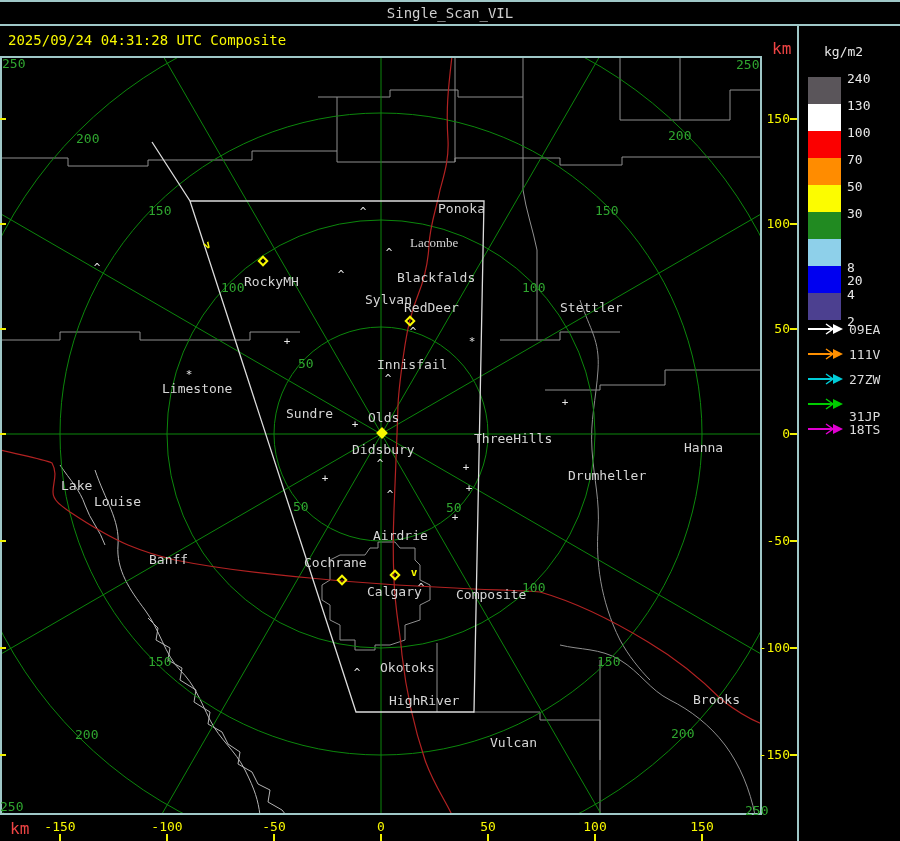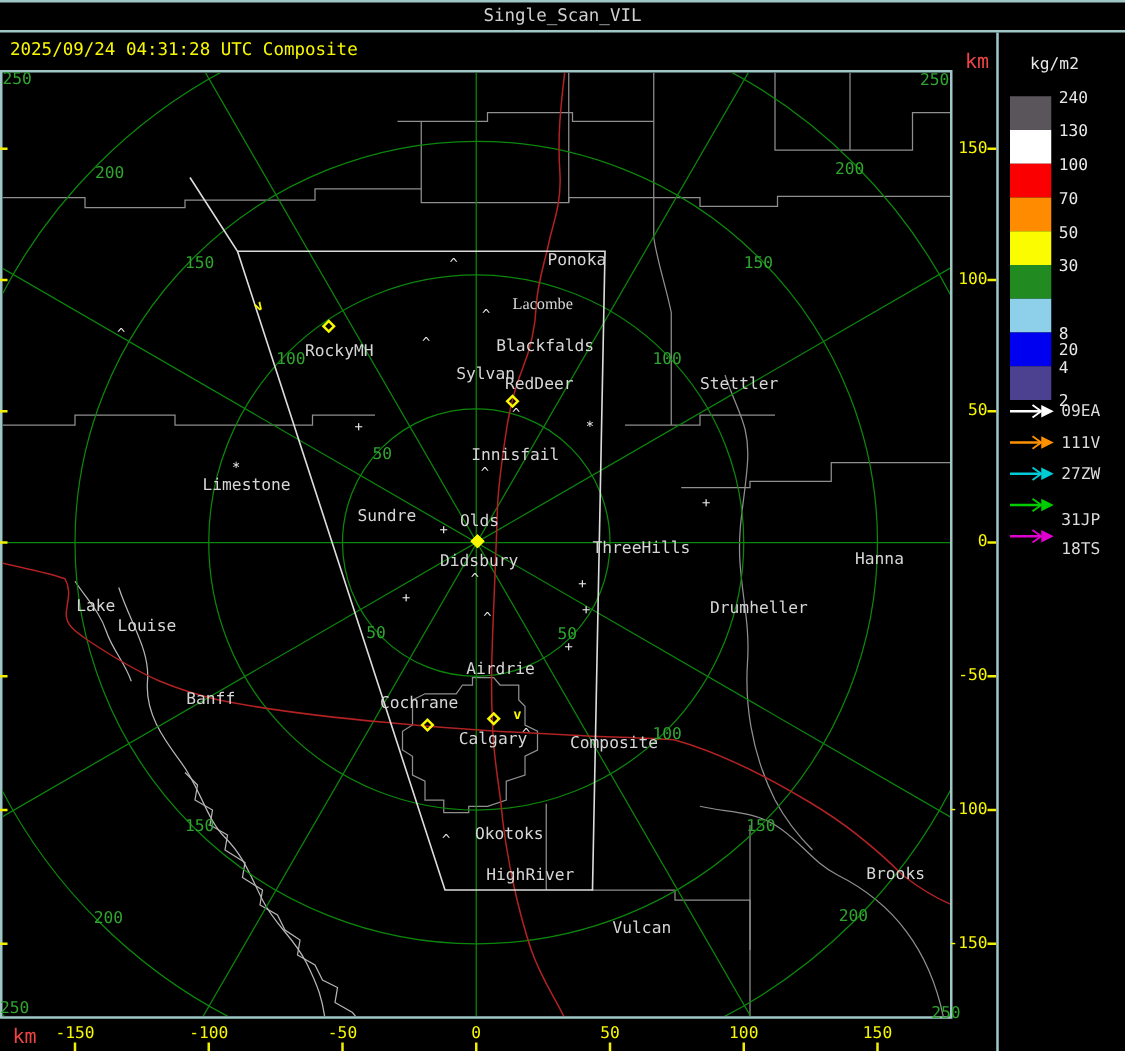--- a/index.html
+++ b/index.html
@@ -192,38 +192,38 @@
   </svg>
 <svg class="abs radar-arrow" style="left:806px;top:423px;" width="44" height="12">
     <line class="a-line" x1="2" y1="6" x2="26" y2="6" stroke="#e000d0" stroke-width="2"></line>
     <polyline class="a-chev" points="20,1 27,6 20,11" stroke="#e000d0" stroke-width="1.5" fill="none"></polyline>
     <polygon class="a-head" points="27,1 37,6 27,11" fill="#e000d0"></polygon>
   </svg>
 <span class="abs radarlab" style="top:322px;">09EA</span>
 <span class="abs radarlab" style="top:347px;">111V</span>
 <span class="abs radarlab" style="top:372px;text-align:right;">27ZW</span>
 <span class="abs radarlab" style="top:409px;">31JP</span>
-<span class="abs radarlab" style="top:422px;margin-top:10px;">18TS</span>
+<span class="abs radarlab" style="top:422px;">18TS</span>
 
 <div id="overlay" class="abs">
     <span class="city" style="left: 438px; top: 201px;">Ponoka</span>
     <span class="city" style="left: 410px; top: 235px; font-family: Liberation Serif, serif;">Lacombe</span>
     <span class="city" style="left: 397px; top: 270px;">Blackfalds</span>
     <span class="city" style="left: 365px; top: 292px;">Sylvan</span>
     <span class="city" style="left: 404px; top: 300px;">RedDeer</span>
     <span class="city" style="left: 560px; top: 300px;">Stettler</span>
     <span class="city" style="left: 244px; top: 274px;">RockyMH</span>
     <span class="city" style="left: 162px; top: 381px;">Limestone</span>
     <span class="city" style="left: 377px; top: 357px;">Innisfail</span>
     <span class="city" style="left: 286px; top: 406px;">Sundre</span>
     <span class="city" style="left: 368px; top: 410px;">Olds</span>
     <span class="city" style="left: 352px; top: 442px;">Didsbury</span>
     <span class="city" style="left: 474px; top: 431px;">ThreeHills</span>
     <span class="city" style="left: 684px; top: 440px;">Hanna</span>
-    <span class="city" style="left: 556px; top: 479px; padding-left: 12px;">Drumheller</span>
+    <span class="city" style="left: 556px; top: 468px; padding-left: 12px;">Drumheller</span>
     <span class="city" style="left: 61px; top: 478px;">Lake</span>
     <span class="city" style="left: 58px; top: 494px; margin-left: 36px;">Louise</span>
     <span class="city" style="left: 149px; top: 552px;">Banff</span>
     <span class="city" style="left: 373px; top: 528px;">Airdrie</span>
     <span class="city" style="left: 304px; top: 555px;">Cochrane</span>
     <span class="city" style="left: 367px; top: 584px;">Calgary</span>
     <span class="city" style="left: 456px; top: 587px;">Composite</span>
     <span class="city" style="left: 380px; top: 660px;">Okotoks</span>
     <span class="city" style="left: 389px; top: 693px;">HighRiver</span>
     <span class="city" style="left: 490px; top: 735px;">Vulcan</span>

